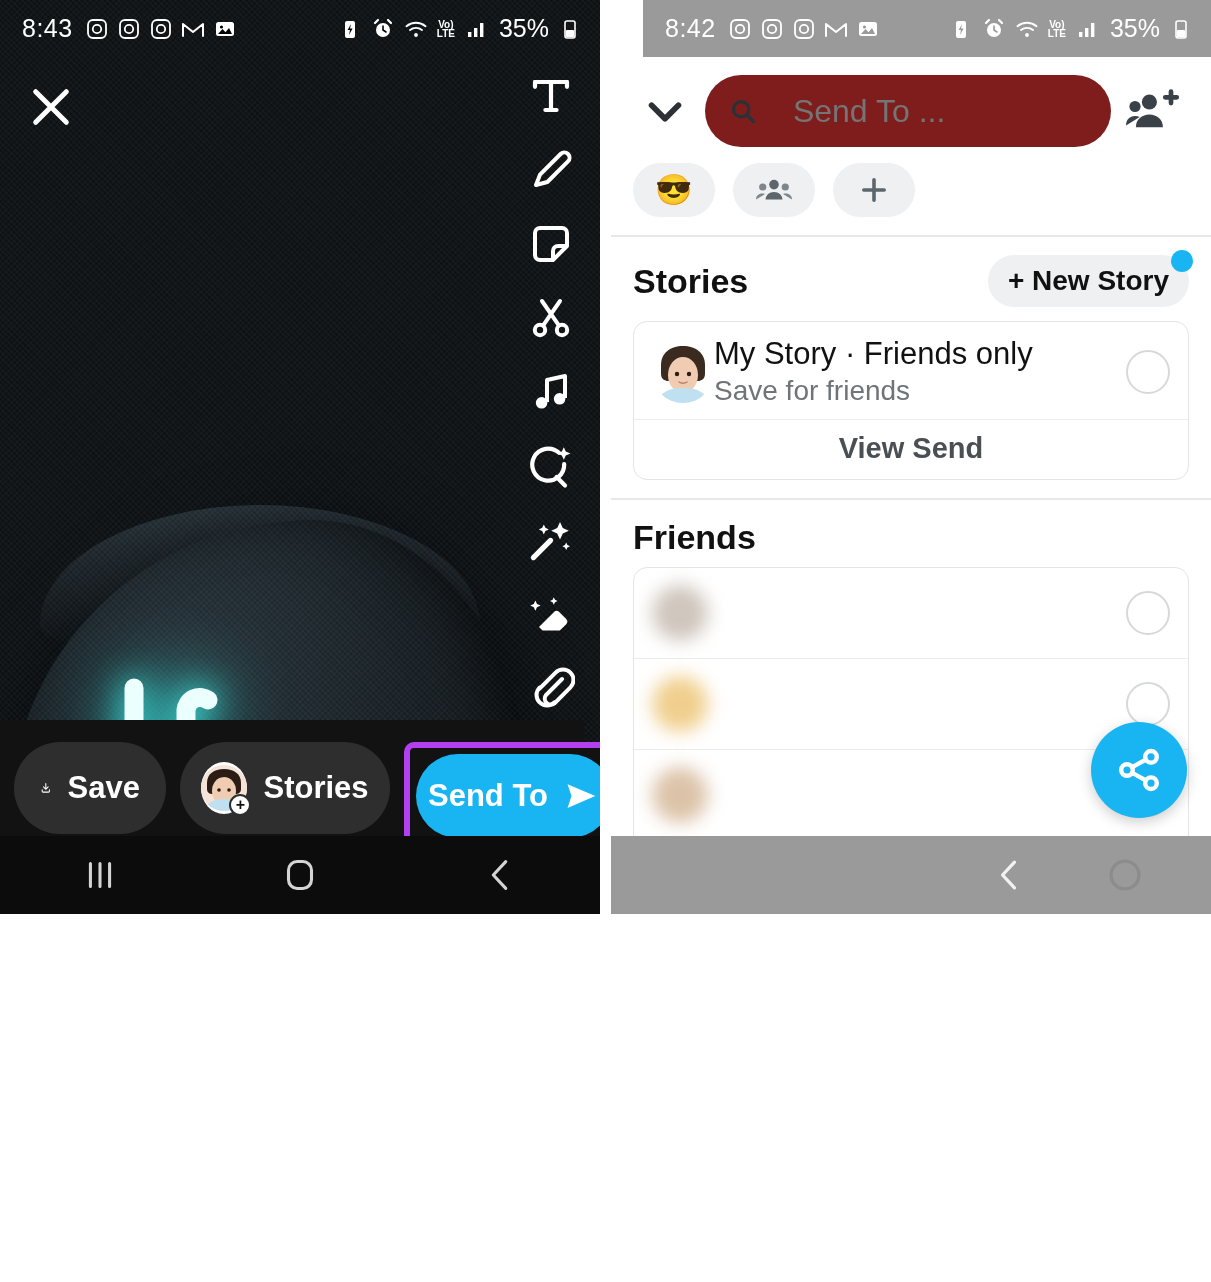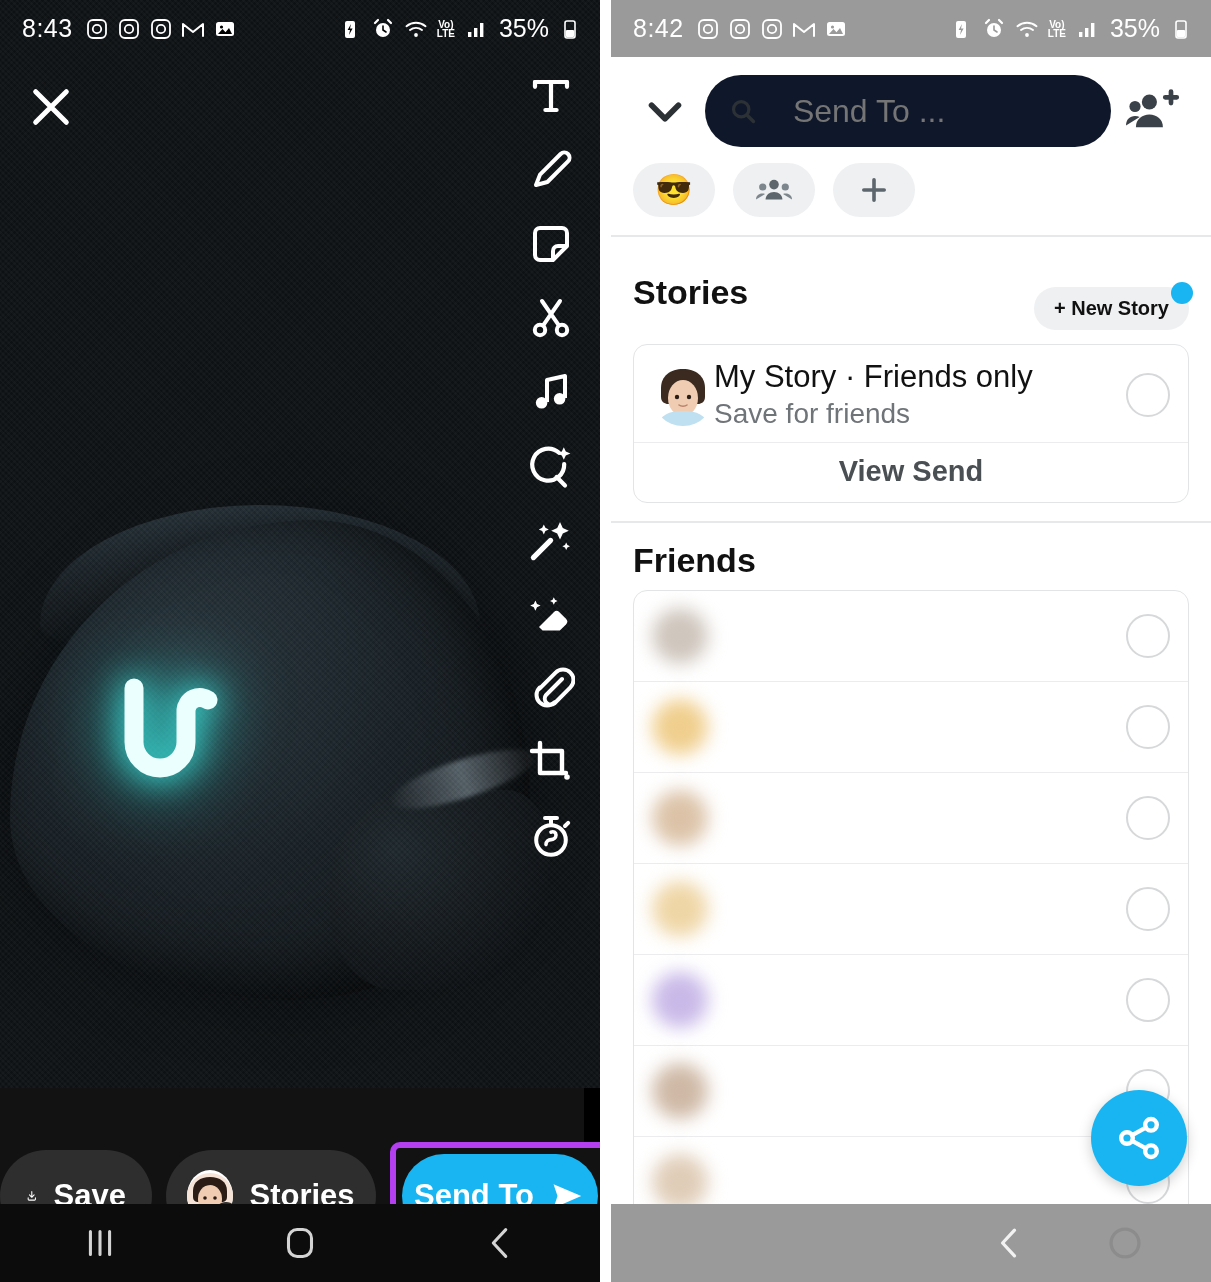--- a/index.html
+++ b/index.html
@@ -7,38 +7,38 @@
     width: 1211px; height: 1282px;
     background: #ffffff;
     font-family: "Liberation Sans", sans-serif;
     overflow: hidden;
     display: flex;
   }
 
   
   .phone {
     position: relative;
-    height: 1282px;
+    height: 914px;
     overflow: hidden;
   }
   .phone-left  { width: 600px; background: #000; }
   .phone-right { width: 611px; background: #fff; border-left: 11px solid #fff; }
 
   
   .statusbar {
     position: absolute; top: 0; left: 0; right: 0;
     height: 57px;
     display: flex; align-items: center;
     padding: 0 18px 0 22px;
     color: #fff;
     font-size: 25px;
     z-index: 40;
   }
   .statusbar.on-photo { background: transparent; }
-  .statusbar.on-gray  { background: #9a9a9a; }
+  .statusbar.on-gray  { background: #9a9a9a; margin-left: 32px; }
   .sb-time { font-weight: 500; letter-spacing: .5px; margin-right: 12px; }
   .sb-left-icons { display: flex; align-items: center; gap: 8px; }
   .sb-right { margin-left: auto; display: flex; align-items: center; gap: 9px; }
   .sb-ico { width: 24px; height: 24px; display: inline-block; }
   .sb-ico svg { width: 100%; height: 100%; display: block; }
   .sb-batt-text { font-size: 25px; font-weight: 500; margin-left: 2px; }
   .volte { font-size: 10px; line-height: 9px; text-align: center; font-weight: bold; }
 
   
   .photo {
@@ -112,21 +112,21 @@
     position: absolute; left: 0; right: 0; bottom: 82px;
     display: flex; justify-content: center; align-items: center; gap: 10px;
     z-index: 25;
   }
   .dot { width: 13px; height: 13px; border-radius: 50%; background: rgba(255,255,255,.42); }
   .dot.active { width: 19px; height: 19px; background: #fff; }
 
   .bottombar {
     position: absolute; left: 0; right: 16px; bottom: 0;
     height: 194px; background: #121212;
-    display: flex; align-items: center; padding: 22px 14px 0 0;
+    display: flex; align-items: flex-start; padding: 22px 14px 0 14px;
     gap: 14px; z-index: 35;
   }
   .btn-pill {
     height: 92px; border-radius: 46px; background: #2e2e2e;
     display: flex; align-items: center; justify-content: center; gap: 16px;
     color: #fff; font-size: 31px; font-weight: 600; cursor: pointer;
     padding: 0 26px;
   }
   .btn-save { width: 152px; }
   .btn-stories { width: 210px; }
@@ -167,21 +167,21 @@
   
   .sheet { position:absolute; top:57px; left:0; right:0; bottom:0; background:#fff; }
 
   .search-row {
     display:flex; align-items:center; gap: 0;
     padding: 18px 22px 10px 22px;
   }
   .chevron-btn { width: 64px; height: 54px; display:flex; align-items:center; justify-content:center; cursor:pointer; }
   .chevron-btn svg { width: 46px; height: 46px; }
   .searchbox {
-    flex: 1; height: 72px; border-radius: 36px; background:#0f172a;
+    flex: 1; height: 72px; border-radius: 36px; background:#7f1d1d;
     display:flex; align-items:center; padding: 0 24px; gap: 36px; cursor:text;
     margin-left: 8px;
   }
   .searchbox .s-ico { width: 34px; height: 34px; }
   .searchbox .s-ico svg { width:100%; height:100%; display:block; }
   .searchbox input {
     border:none; outline:none; background:transparent;
     font-family:"Liberation Sans", sans-serif; font-size: 32px; color:#8d9095;
     width: 100%;
   }
@@ -201,23 +201,22 @@
 
   .divider { height: 2px; background:#e7e8ea; }
 
   .section-head {
     display:flex; align-items:center; padding: 18px 22px 6px 22px;
   }
   .section-title { font-size: 34px; font-weight: 600; color:#111; }
   .newstory-btn {
     margin-left:auto; position:relative;
     background:#eef0f2; border-radius: 26px;
-    padding: 10px 20px; font-size: 20px; font-weight: 600; color:#111;
+    padding: 10px 20px; font-size: 28px; font-weight: 600; color:#111;
     cursor:pointer;
-    margin-top:32px;
   }
   .newstory-dot {
     position:absolute; right:-4px; top:-5px; width:22px; height:22px;
     border-radius:50%; background:#19b5f2;
   }
 
   .story-card {
     margin: 8px 22px 0 22px; border:1.5px solid #e3e4e6; border-radius: 14px;
     background:#fff; overflow:hidden;
   }

